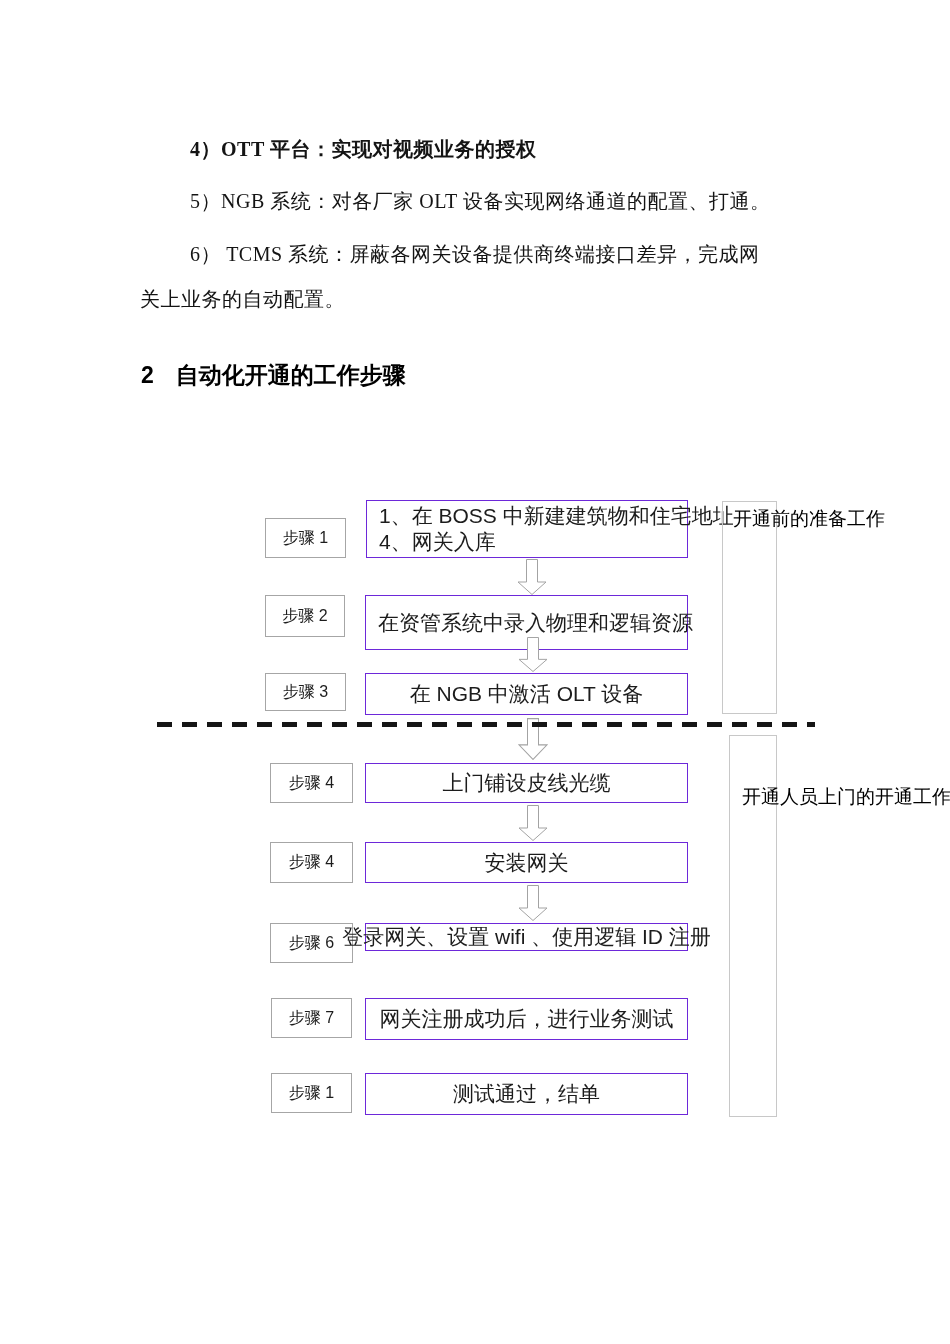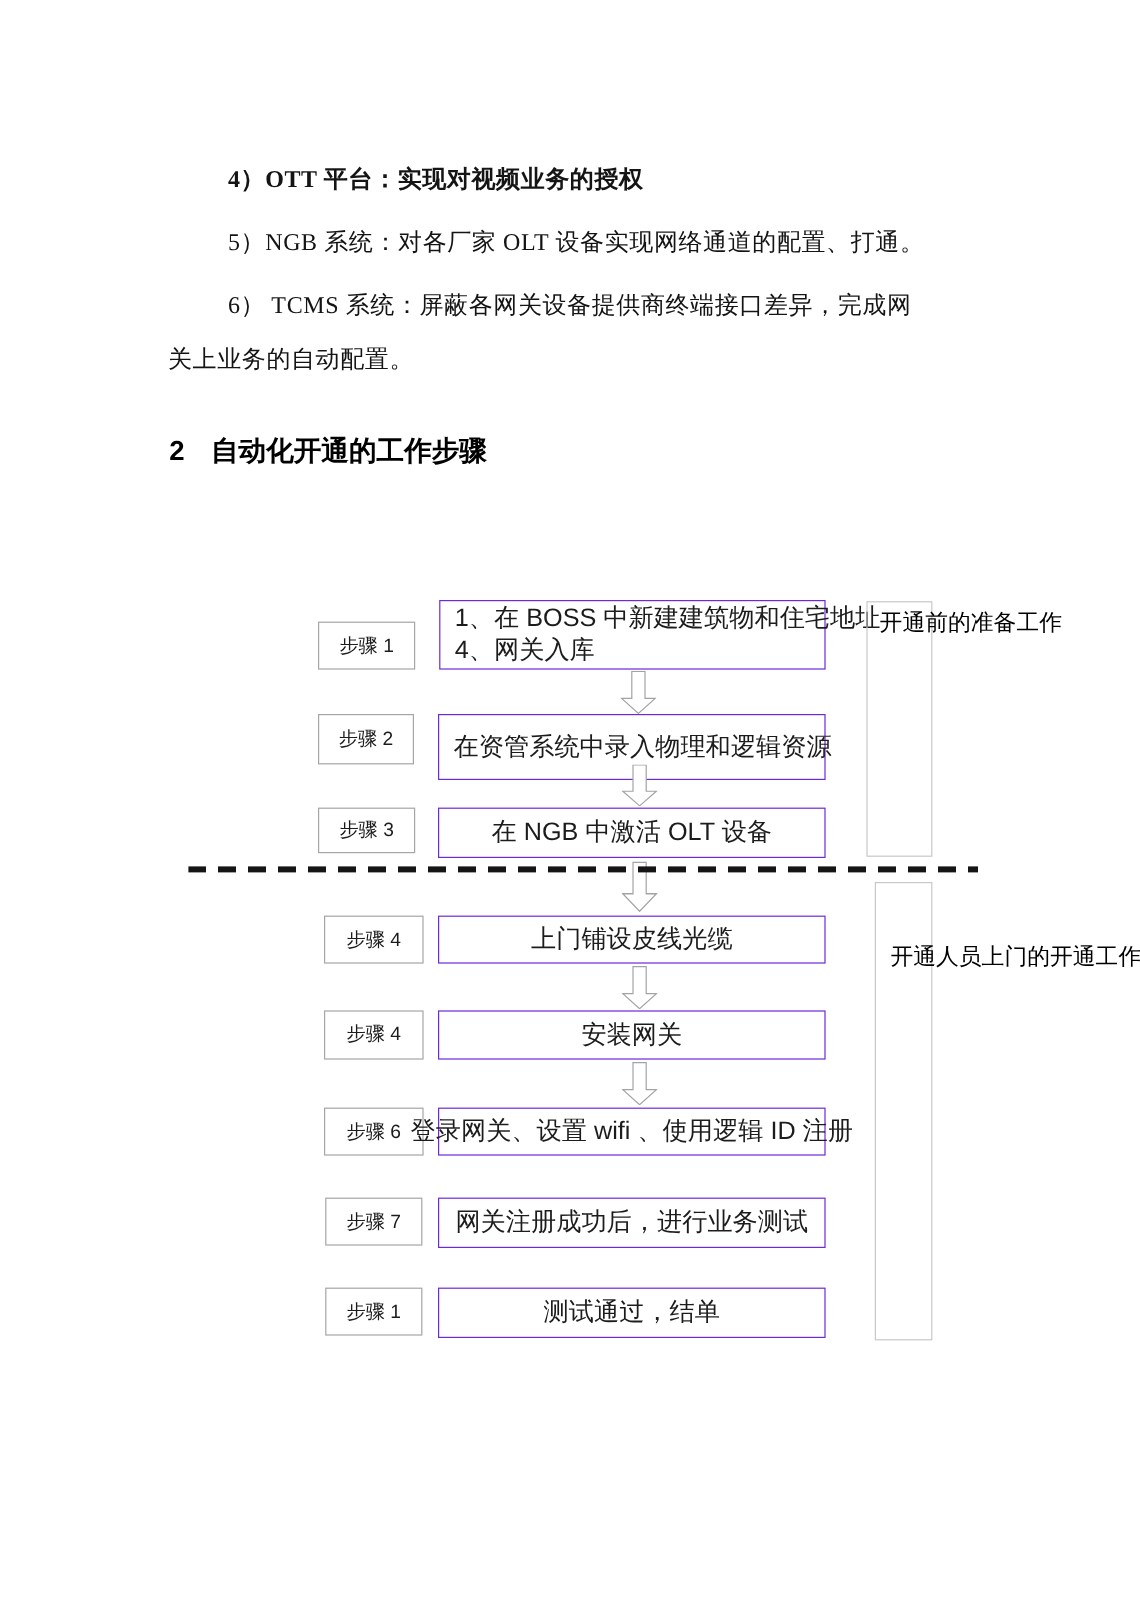--- a/index.html
+++ b/index.html
@@ -96,21 +96,21 @@
 </div>
 <div class="abs main-box center" style="left:365px;top:673px;width:323px;height:42px;">
   <div class="bx-line">在 NGB 中激活 OLT 设备</div>
 </div>
 <div class="abs main-box center" style="left:365px;top:763px;width:323px;height:40px;">
   <div class="bx-line">上门铺设皮线光缆</div>
 </div>
 <div class="abs main-box center" style="left:365px;top:842px;width:323px;height:41px;">
   <div class="bx-line">安装网关</div>
 </div>
-<div class="abs main-box center" style="left:365px;top:923px;width:323px;height:40px;">
+<div class="abs main-box center" style="left:365px;top:923px;width:323px;height:28px;">
   <div class="bx-line">登录网关、设置 wifi 、使用逻辑 ID 注册</div>
 </div>
 <div class="abs main-box center" style="left:365px;top:998px;width:323px;height:42px;">
   <div class="bx-line">网关注册成功后，进行业务测试</div>
 </div>
 <div class="abs main-box center" style="left:365px;top:1073px;width:323px;height:42px;">
   <div class="bx-line">测试通过，结单</div>
 </div>
 
 <svg class="abs flow-arrow" style="left:517px;top:559px;" width="30" height="36" viewBox="0 0 30 36" preserveAspectRatio="none">

